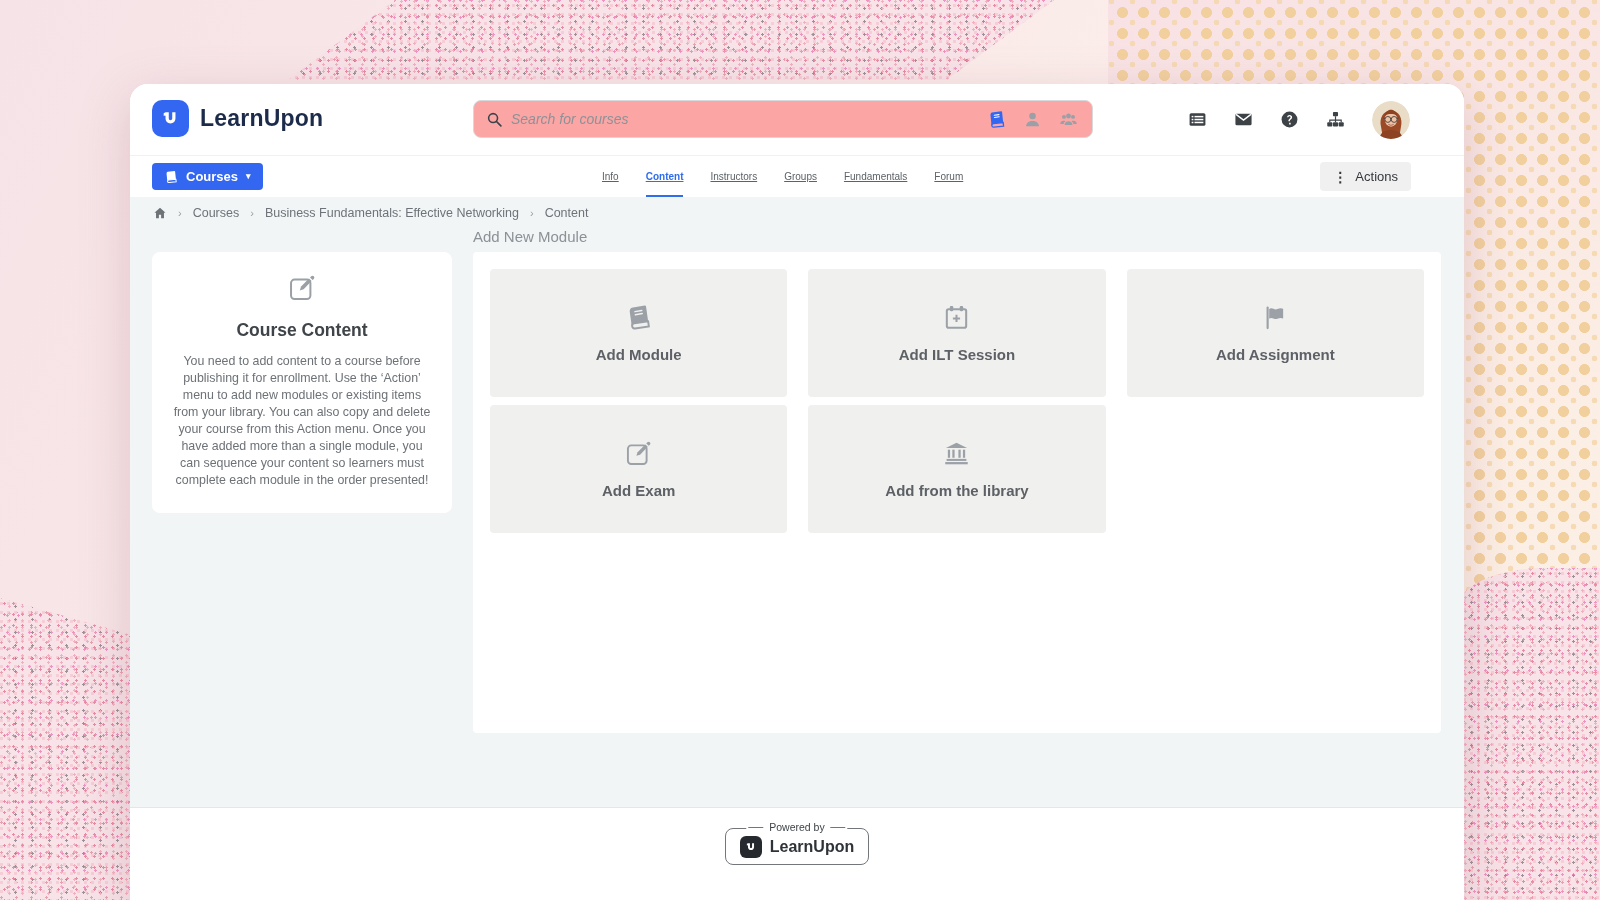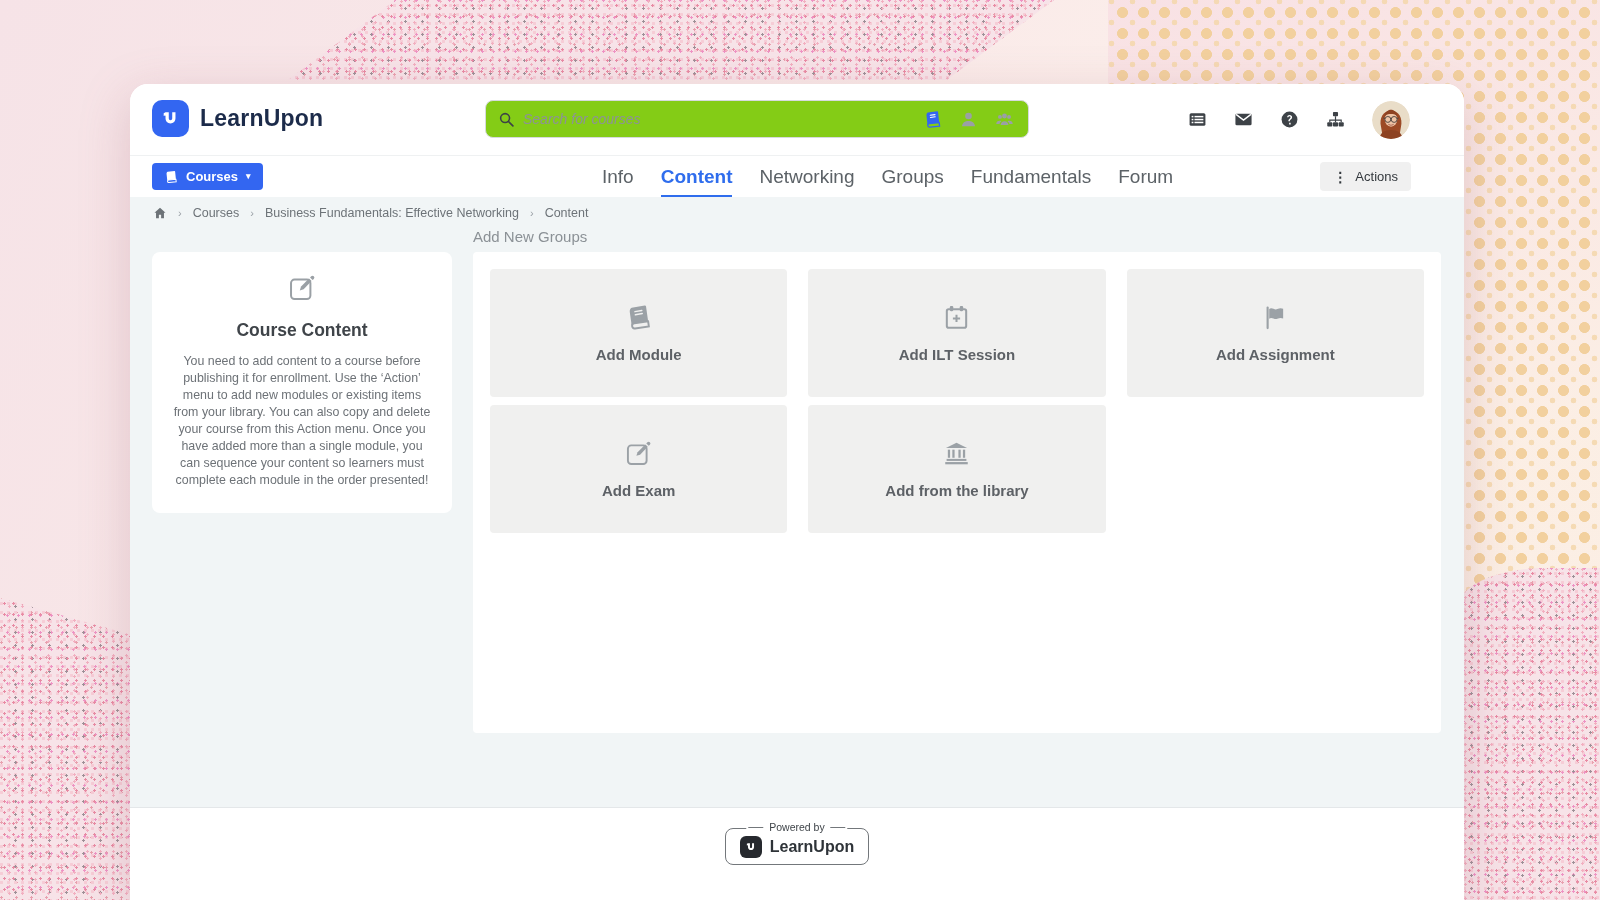--- a/index.html
+++ b/index.html
@@ -41,43 +41,43 @@
   .app{position:absolute;left:130px;top:84px;width:1334px;height:816px;background:#fff;
     border-radius:18px 18px 0 0;box-shadow:0 14px 50px rgba(165,105,120,.28);overflow:hidden;}
 
   
   .hdr{position:relative;height:71px;background:#fff;}
   .brand{position:absolute;left:22px;top:16px;display:flex;align-items:center;gap:11px;}
   .brand-mark{width:37px;height:37px;border-radius:10px;background:#3366f1;display:flex;align-items:center;justify-content:center;}
   .brand-mark svg{width:23px;height:23px;}
   .brand-name{font-size:23px;font-weight:bold;color:#1c2b4a;letter-spacing:.2px;}
 
-  .search{position:absolute;left:343px;top:16px;width:544px;height:38px;background:#84cc16;
-    border:1px solid #d6dadd;border-radius:8px;display:flex;align-items:center;box-sizing:border-box;padding:0 10px 0 12px;margin-left:12px;}
+  .search{position:absolute;left:343px;top:16px;width:620px;height:38px;background:#fca5a5;
+    border:1px solid #d6dadd;border-radius:8px;display:flex;align-items:center;box-sizing:border-box;padding:0 10px 0 12px;}
   .search .mag{width:17px;height:17px;color:#3c4247;flex:0 0 auto;}
   .search input{flex:1;border:none;outline:none;font-size:14px;font-style:italic;color:#4a5055;
     padding:0 8px;background:transparent;font-family:"Liberation Sans",sans-serif;}
   .search input::placeholder{color:#8d9297;}
   .search-toggles{display:flex;align-items:center;gap:17px;padding-right:4px;}
   .search-toggles .ic{width:19px;height:19px;}
   .ic-blue{color:#3366f1;} .ic-gray{color:#9aa0a5;}
 
   .hdr-icons{position:absolute;right:54px;top:0;height:71px;display:flex;align-items:center;gap:27px;}
   .hdr-icons .ic{width:19px;height:19px;color:#3d4247;}
   .avatar{width:38px;height:38px;border-radius:50%;overflow:hidden;flex:0 0 auto;}
 
   
   .nav{position:relative;height:41px;background:#fff;border-top:1px solid #eff1f2;border-bottom:1px solid #e2e5e7;}
   .courses-btn{position:absolute;left:22px;top:7px;height:27px;background:#3366f1;color:#fff;border:none;
     border-radius:4px;display:flex;align-items:center;gap:8px;padding:0 12px;font-size:13px;font-weight:bold;
     font-family:"Liberation Sans",sans-serif;cursor:pointer;}
   .courses-btn .ic{width:14px;height:14px;color:#fff;}
   .caret{font-size:9px;line-height:1;}
   .tabs{position:absolute;left:472px;top:0;height:41px;display:flex;gap:27px;}
-  .tab{display:flex;align-items:center;font-size:19px;color:#5c6267;cursor:pointer;border-bottom:2px solid transparent;box-sizing:border-box;padding-top:2px;}
+  .tab{display:flex;align-items:center;font-size:10px;color:#5c6267;cursor:pointer;border-bottom:2px solid transparent;box-sizing:border-box;padding-top:2px;text-decoration:underline;}
   .tab.active{color:#2f6ded;font-weight:bold;border-bottom-color:#2f6ded;}
   .actions-btn{position:absolute;right:53px;top:6px;height:29px;background:#f0f0f0;border:none;border-radius:4px;
     display:flex;align-items:center;gap:8px;padding:0 13px;font-size:13px;color:#33383d;font-weight:500;
     font-family:"Liberation Sans",sans-serif;cursor:pointer;}
   .ellipsis{font-size:14px;font-weight:bold;letter-spacing:0;line-height:1;}
 
   
   .main{position:absolute;left:0;right:0;top:113px;bottom:92px;background:#f1f5f6;}
   .crumbs{display:flex;align-items:center;gap:11px;padding:9px 0 0 23px;font-size:12.5px;color:#6d7378;}
   .crumbs .ic{width:14px;height:14px;color:#6d7378;}
@@ -206,21 +206,21 @@
             <path d="M7.2 2.6 19 2.2c.6 0 1 .4 1 1v13.4H7.6a3.4 3.4 0 0 0-2.6 1.2V6.1c0-1.9 1.2-3.4 2.2-3.5z" fill="currentColor" transform="rotate(-6 12 12)"></path>
             <path d="M7.6 16.6H20v4.6H7.6a2.3 2.3 0 0 1 0-4.6z" fill="none" stroke="currentColor" stroke-width="1.7" transform="rotate(-6 12 12)"></path>
           </svg>
         <span>Courses</span>
         <span class="caret">▾</span>
       </button>
 
       <div class="tabs">
         <div class="tab">Info</div>
         <div class="tab active">Content</div>
-        <div class="tab">Networking</div>
+        <div class="tab">Instructors</div>
         <div class="tab">Groups</div>
         <div class="tab">Fundamentals</div>
         <div class="tab">Forum</div>
       </div>
 
       <button class="actions-btn">
         <span class="ellipsis">⋮</span>
         <span>Actions</span>
       </button>
     </div>
@@ -241,21 +241,21 @@
       <div class="side-panel">
         <svg class="big-ic" viewBox="0 0 24 24">
             <rect x="2.6" y="4.8" width="16.6" height="16.6" rx="3" fill="none" stroke="currentColor" stroke-width="1.7"></rect>
             <path d="M13.4 13l-3.3 1.1 1.1-3.3 6.8-6.9 2.2 2.2z" fill="currentColor"></path>
             <path d="M18.9 3l2.2 2.2 1-1a1.55 1.55 0 0 0-2.2-2.2z" fill="currentColor"></path>
           </svg>
         <div class="side-title">Course Content</div>
         <div class="side-desc">You need to add content to a course before publishing it for enrollment. Use the ‘Action’ menu to add new modules or existing items from your library. You can also copy and delete your course from this Action menu. Once you have added more than a single module, you can sequence your content so learners must complete each module in the order presented!</div>
       </div>
 
-      <div class="section-title">Add New Groups</div>
+      <div class="section-title">Add New Module</div>
 
       <div class="content-panel">
         <div class="tile-grid">
           <div class="tile">
             <svg class="ic" viewBox="0 0 24 24">
                 <path d="M7.2 2.6 19 2.2c.6 0 1 .4 1 1v13.4H7.6a3.4 3.4 0 0 0-2.6 1.2V6.1c0-1.9 1.2-3.4 2.2-3.5z" fill="currentColor" transform="rotate(-8 12 12)"></path>
                 <path d="M9.6 6.4l6.2-.2M9.6 9.2l6.2-.2" stroke="#f0f0ef" stroke-width="1.3" stroke-linecap="round" transform="rotate(-8 12 12)"></path>
                 <path d="M7.6 16.6H20v4.6H7.6a2.3 2.3 0 0 1 0-4.6z" fill="none" stroke="currentColor" stroke-width="1.7" transform="rotate(-8 12 12)"></path>
               </svg>
             <span class="tile-label">Add Module</span>

